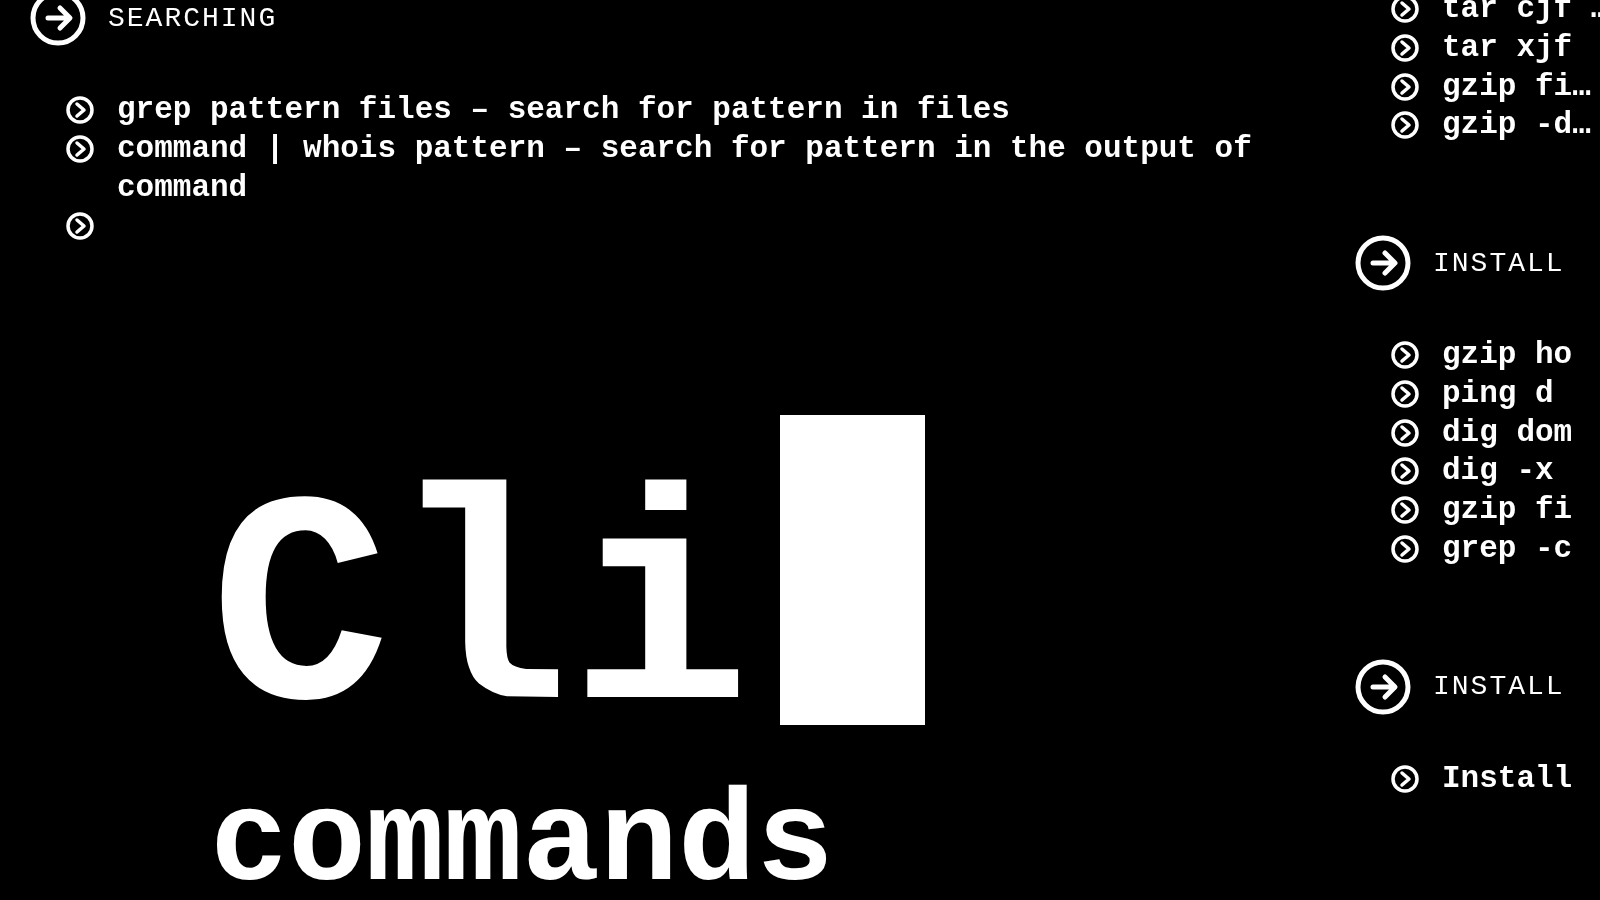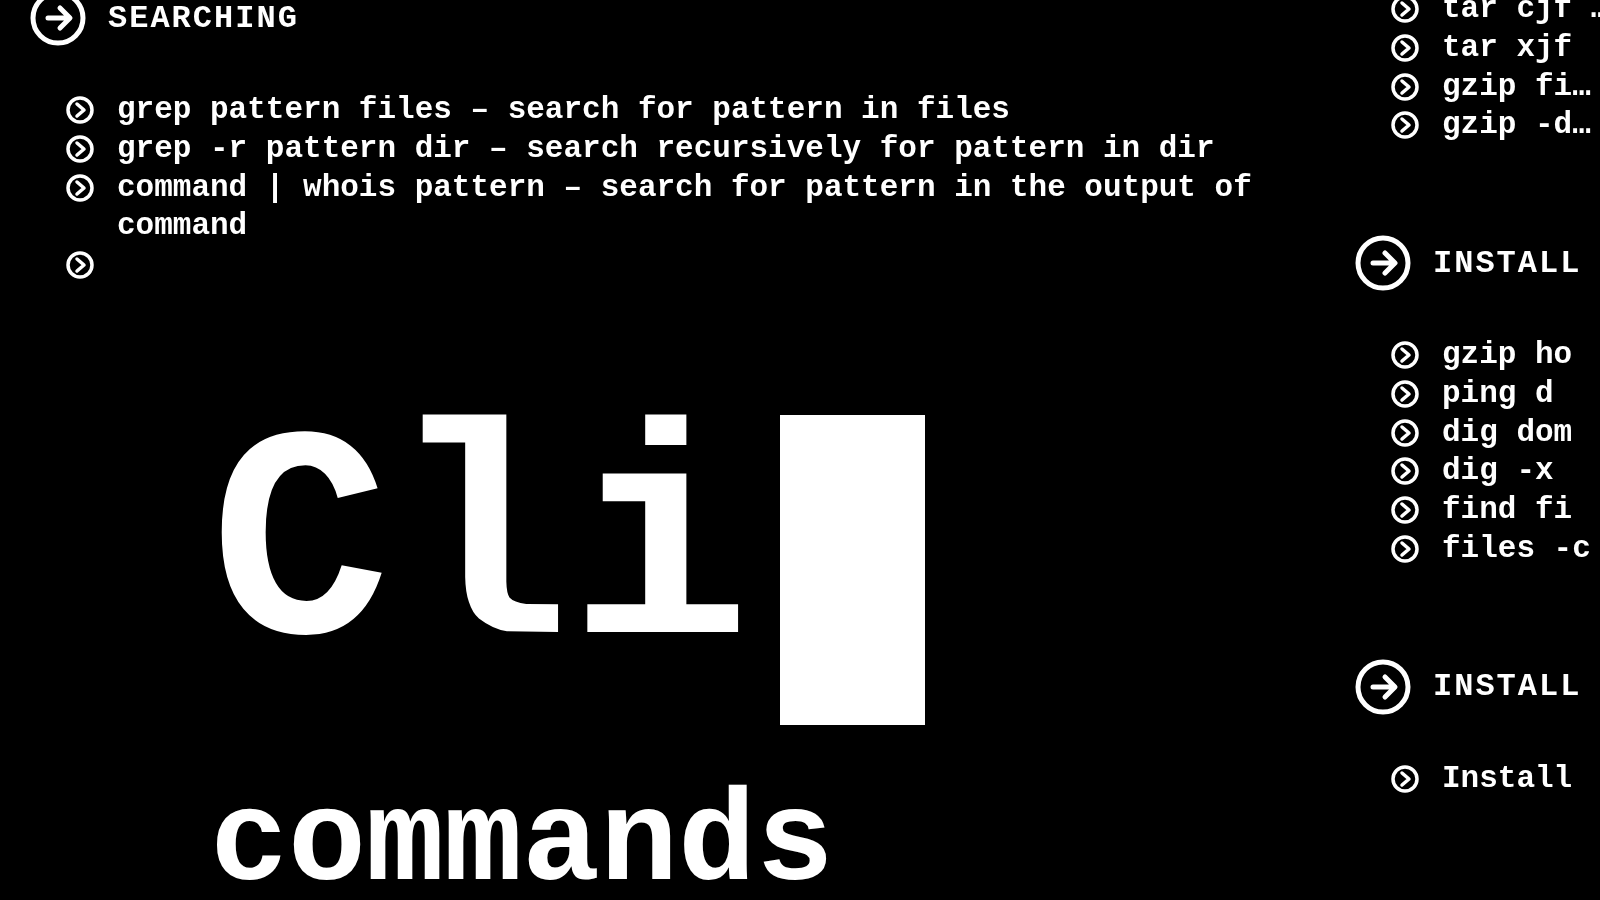--- a/index.html
+++ b/index.html
@@ -32,22 +32,22 @@
   .section {
     margin-bottom: 40px;
   }
   .section-head {
     display: flex;
     align-items: center;
     gap: 22px;
     margin-bottom: 45px;
   }
   .section-title {
-    font-size: 32px;
-    font-weight: bold;
+    font-size: 28px;
+    font-weight: normal;
     letter-spacing: 2px;
   }
   .arrow-icon {
     flex: 0 0 auto;
   }
   .arrow-icon svg {
     display: block;
   }
   .items {
     margin-left: 35px;
@@ -74,20 +74,21 @@
   .chev-icon svg {
     display: block;
   }
   .logo {
     position: absolute;
     left: 180px;
     top: 435px;
   }
   .logo-main {
     display: flex;
+    align-items: flex-end;
   }
   .logo-text {
     font-size: 300px;
     line-height: 0.85;
     font-weight: bold;
     font-family: "Courier New", Courier, monospace;
   }
   .cursor-block {
     width: 145px;
     height: 310px;
@@ -134,29 +135,20 @@
           </span>
           <span class="item-text">grep pattern files – search for pattern in files</span>
         </div>
         <div class="item">
           <span class="chev-icon">
             <svg width="30" height="30" viewBox="0 0 30 30">
                 <circle cx="15" cy="15" r="12" fill="none" stroke="#fff" stroke-width="3.5"></circle>
                 <path d="M12 9 L19 15 L12 21" fill="none" stroke="#fff" stroke-width="3.5" stroke-linecap="round" stroke-linejoin="round"></path>
               </svg>
           </span>
-          <span class="item-text">grep -r pattern dir – search recursively for pattern in dir</span>
-        </div>
-        <div class="item">
-          <span class="chev-icon">
-            <svg width="30" height="30" viewBox="0 0 30 30">
-                <circle cx="15" cy="15" r="12" fill="none" stroke="#fff" stroke-width="3.5"></circle>
-                <path d="M12 9 L19 15 L12 21" fill="none" stroke="#fff" stroke-width="3.5" stroke-linecap="round" stroke-linejoin="round"></path>
-              </svg>
-          </span>
           <span class="item-text">command | whois pattern – search for pattern in the output of command</span>
         </div>
         <div class="item">
           <span class="chev-icon">
             <svg width="30" height="30" viewBox="0 0 30 30">
                 <circle cx="15" cy="15" r="12" fill="none" stroke="#fff" stroke-width="3.5"></circle>
                 <path d="M12 9 L19 15 L12 21" fill="none" stroke="#fff" stroke-width="3.5" stroke-linecap="round" stroke-linejoin="round"></path>
               </svg>
           </span>
         </div>
@@ -263,30 +255,30 @@
           </span>
           <span class="item-text">dig -x </span>
         </div>
         <div class="item">
           <span class="chev-icon">
             <svg width="30" height="30" viewBox="0 0 30 30">
                 <circle cx="15" cy="15" r="12" fill="none" stroke="#fff" stroke-width="3.5"></circle>
                 <path d="M12 9 L19 15 L12 21" fill="none" stroke="#fff" stroke-width="3.5" stroke-linecap="round" stroke-linejoin="round"></path>
               </svg>
           </span>
-          <span class="item-text">find fi</span>
-        </div>
-        <div class="item">
-          <span class="chev-icon">
-            <svg width="30" height="30" viewBox="0 0 30 30">
-                <circle cx="15" cy="15" r="12" fill="none" stroke="#fff" stroke-width="3.5"></circle>
-                <path d="M12 9 L19 15 L12 21" fill="none" stroke="#fff" stroke-width="3.5" stroke-linecap="round" stroke-linejoin="round"></path>
-              </svg>
-          </span>
-          <span class="item-text">files -c</span>
+          <span class="item-text">gzip fi</span>
+        </div>
+        <div class="item">
+          <span class="chev-icon">
+            <svg width="30" height="30" viewBox="0 0 30 30">
+                <circle cx="15" cy="15" r="12" fill="none" stroke="#fff" stroke-width="3.5"></circle>
+                <path d="M12 9 L19 15 L12 21" fill="none" stroke="#fff" stroke-width="3.5" stroke-linecap="round" stroke-linejoin="round"></path>
+              </svg>
+          </span>
+          <span class="item-text">grep -c</span>
         </div>
       </div>
     </div>
 
     <div class="section">
       <div class="section-head">
         <span class="arrow-icon">
           <svg width="56" height="56" viewBox="0 0 56 56">
             <circle cx="28" cy="28" r="25" fill="none" stroke="#fff" stroke-width="5"></circle>
             <path d="M18 28 L38 28 M30 18 L40 28 L30 38" fill="none" stroke="#fff" stroke-width="5" stroke-linecap="round" stroke-linejoin="round"></path>

